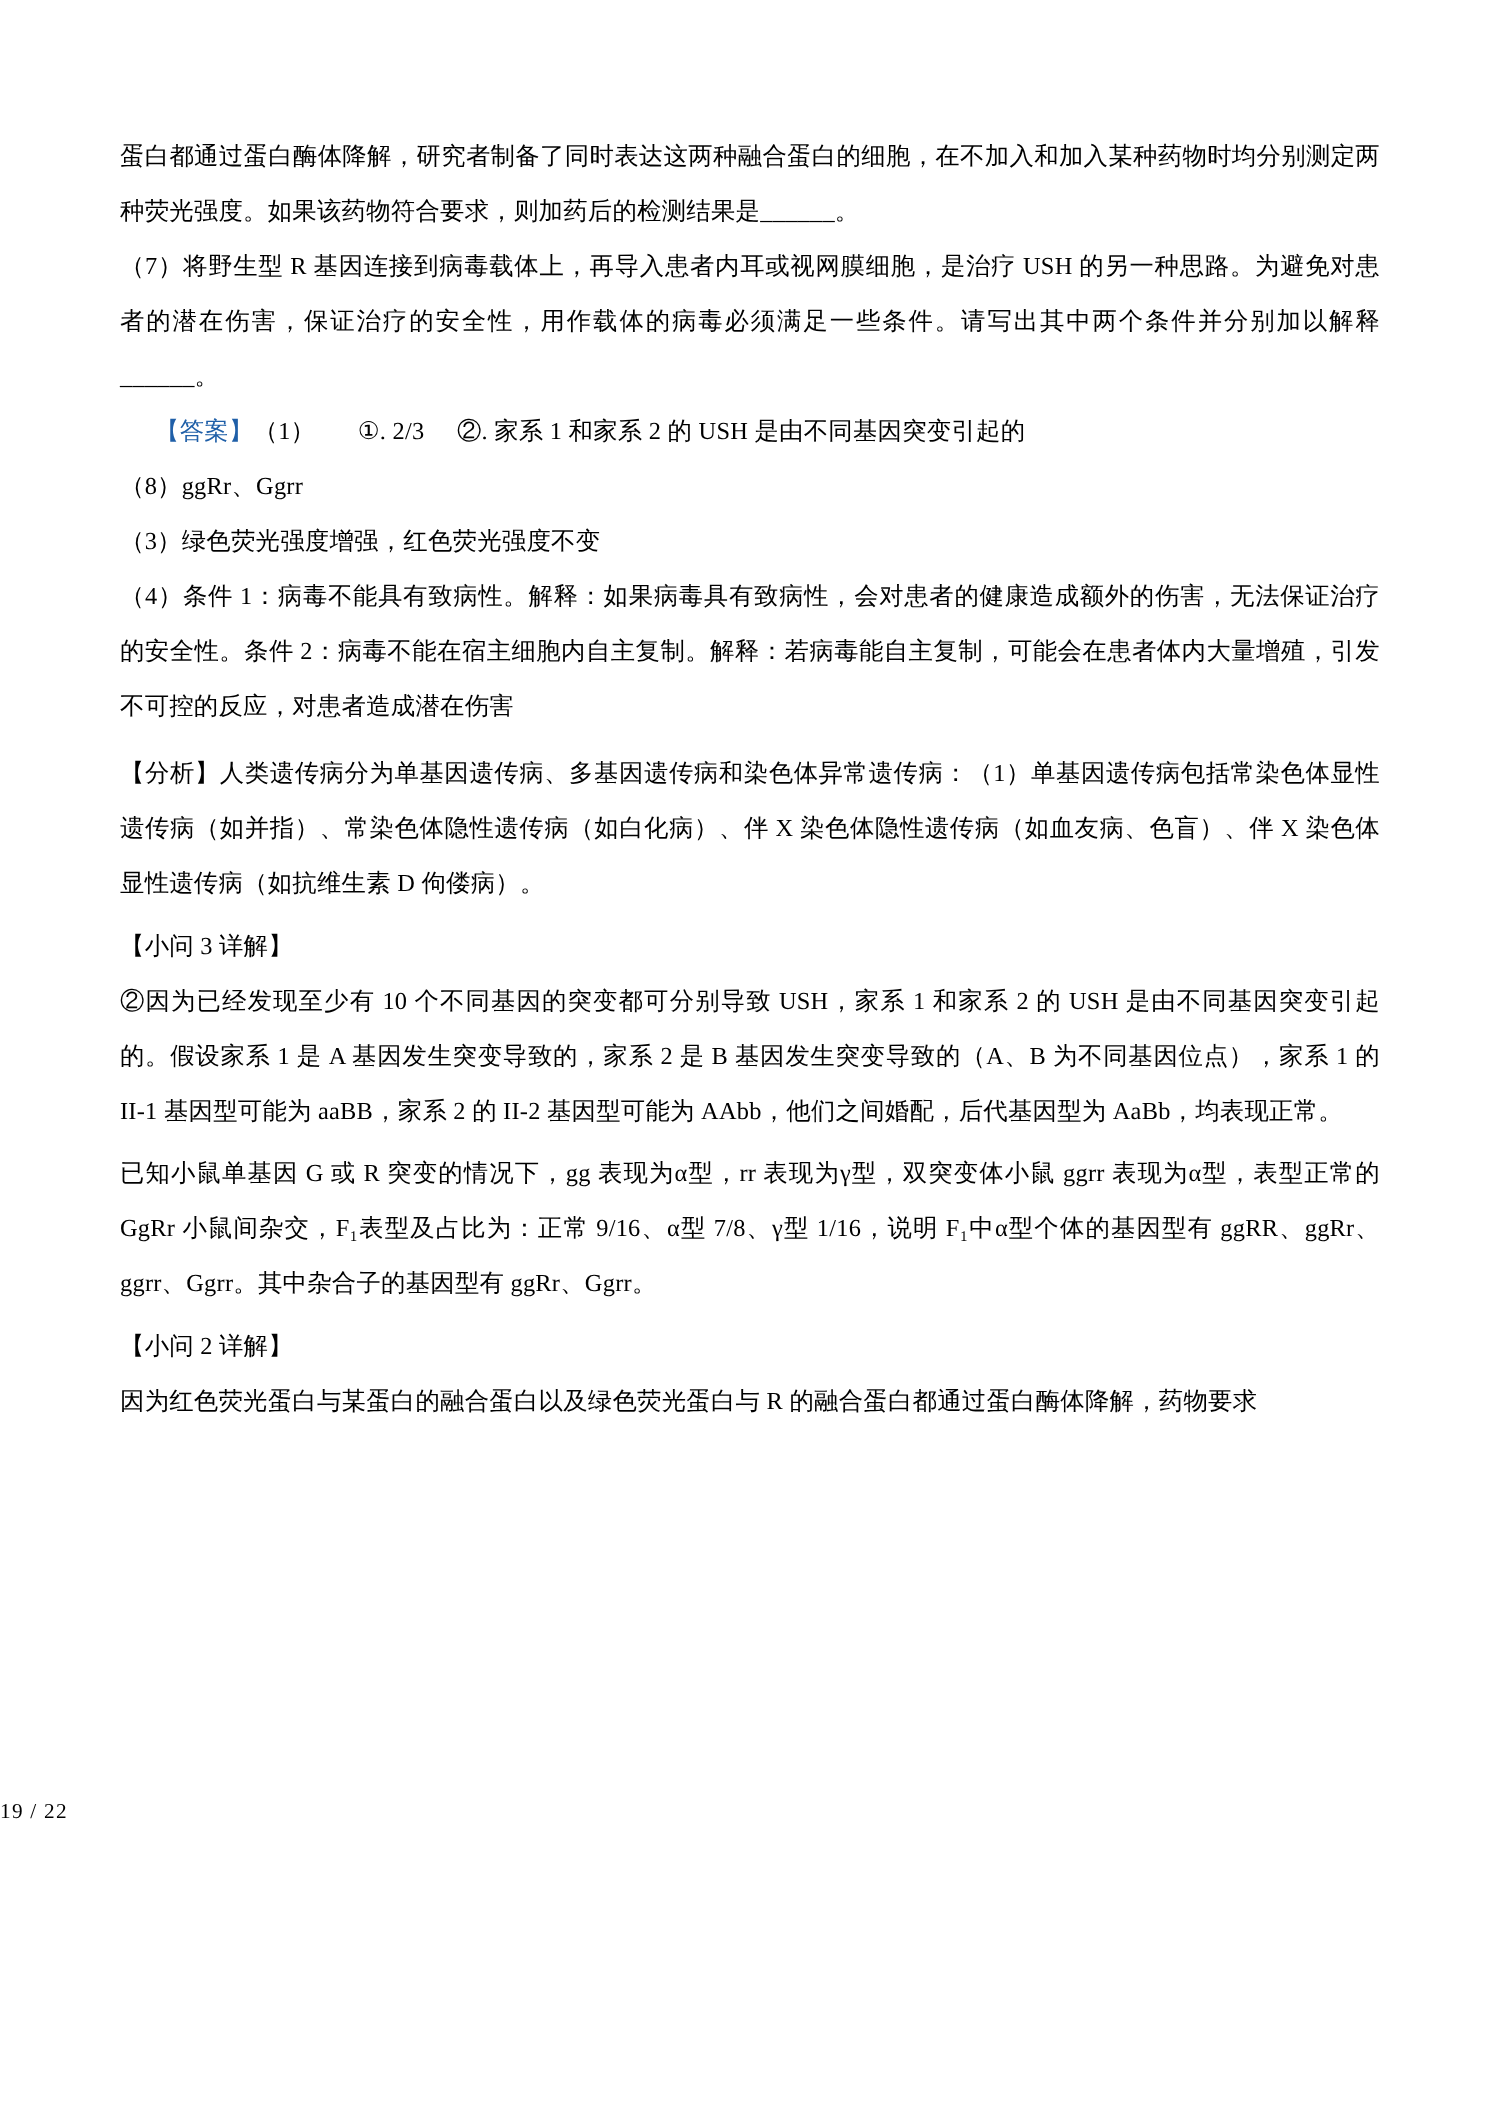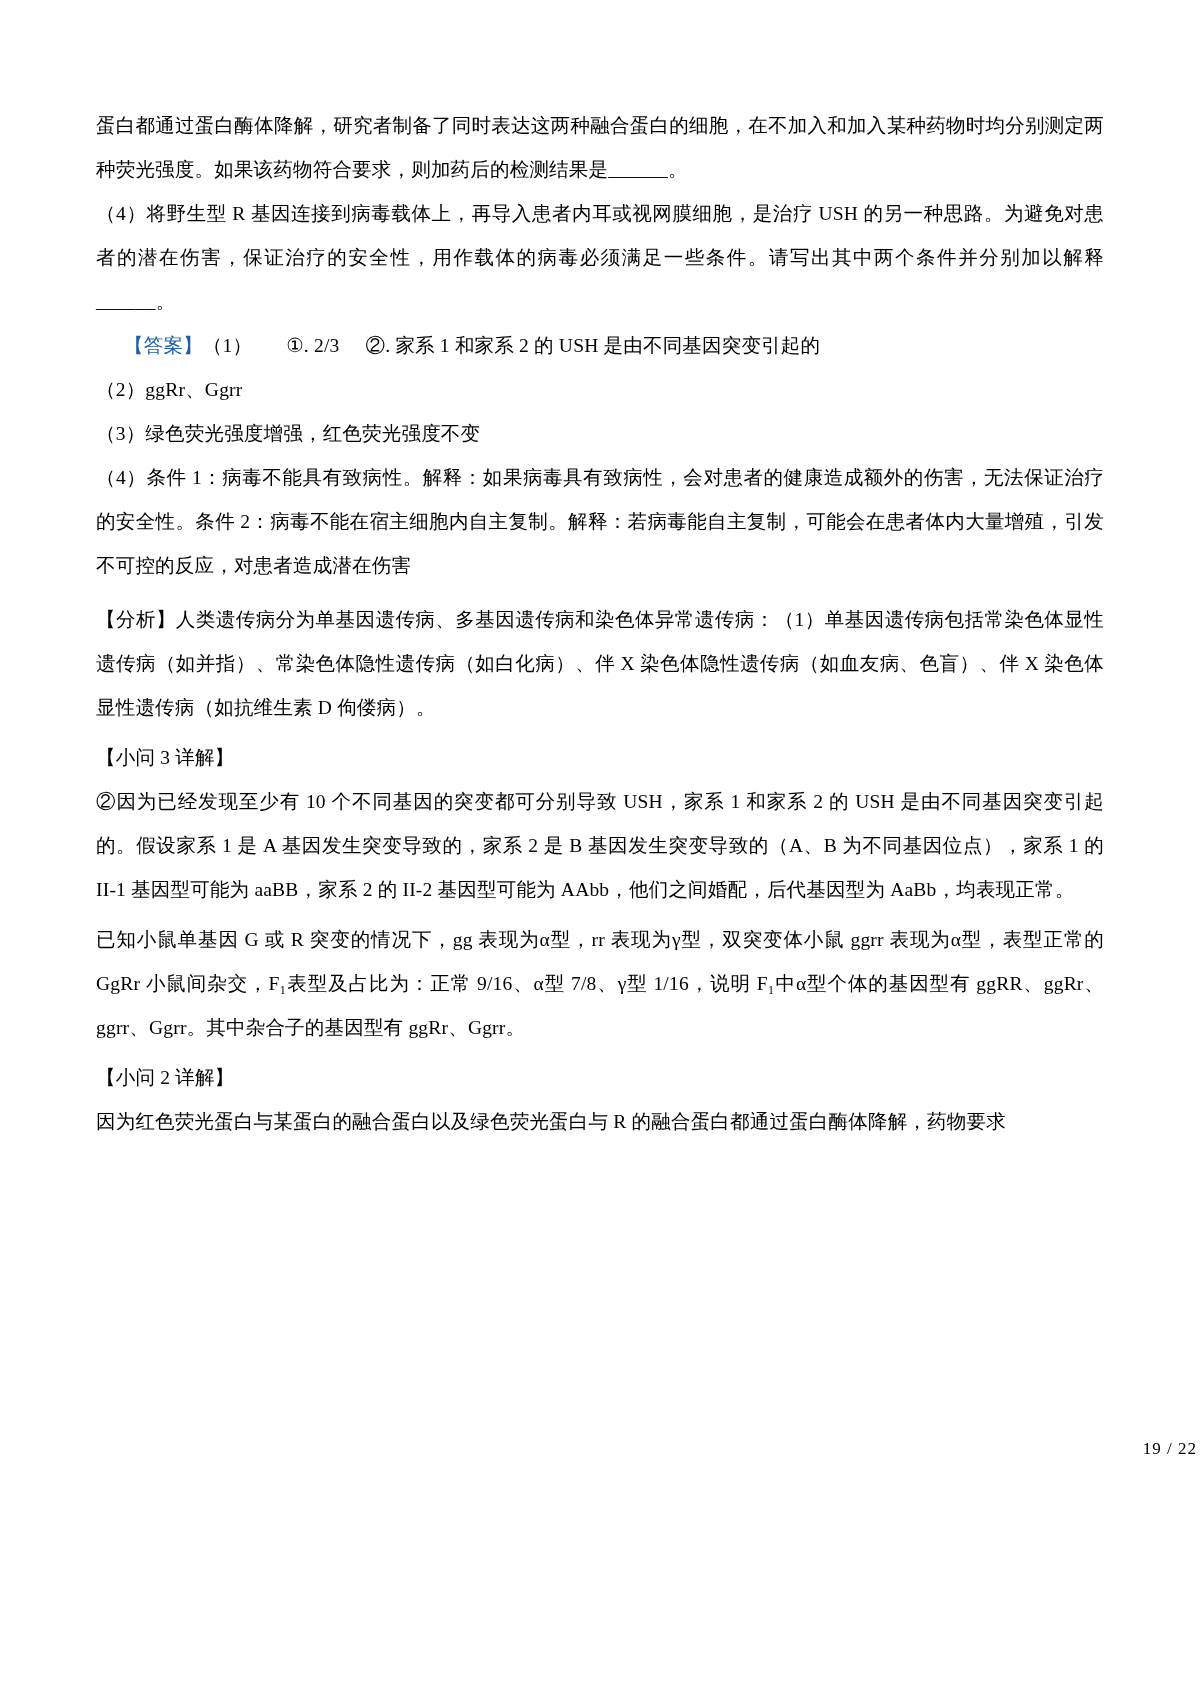--- a/index.html
+++ b/index.html
@@ -32,45 +32,45 @@
     color: #1f5fa8;
     margin-left: 28px;
   }
   .gap {
     height: 10px;
   }
   .spacer-sm { height: 6px; }
   .footer {
     position: absolute;
     left: 0;
-    right: 3px;
+    right: 13px;
     bottom: 54px;
-    text-align: right;
+    text-align: left;
     font-size: 17px;
     font-family: "Liberation Serif", serif;
     color: #000;
     letter-spacing: 1px;
   }
 </style>
 </head>
 <body>
 
 <div class="page">
 
   <div class="body-text">
 
     <p>蛋白都通过蛋白酶体降解，研究者制备了同时表达这两种融合蛋白的细胞，在不加入和加入某种药物时均分别测定两种荧光强度。如果该药物符合要求，则加药后的检测结果是______。</p>
 
-    <p>（4）将野生型 R 基因连接到病毒载体上，再导入患者内耳或视网膜细胞，是治疗 USH 的另一种思路。为避免对患者的潜在伤害，保证治疗的安全性，用作载体的病毒必须满足一些条件。请写出其中两个条件并分别加以解释______。</p>
+    <p>（7）将野生型 R 基因连接到病毒载体上，再导入患者内耳或视网膜细胞，是治疗 USH 的另一种思路。为避免对患者的潜在伤害，保证治疗的安全性，用作载体的病毒必须满足一些条件。请写出其中两个条件并分别加以解释______。</p>
 
     <p>
       <span class="blue-label">【答案】</span><span>（1）</span><span style="display:inline-block;width:34px"></span><span>①. 2/3</span><span style="display:inline-block;width:26px"></span><span>②. 家系 1 和家系 2 的 USH 是由不同基因突变引起的</span>
     </p>
 
-    <p>（2）ggRr、Ggrr</p>
+    <p>（8）ggRr、Ggrr</p>
 
     <p>（3）绿色荧光强度增强，红色荧光强度不变</p>
 
     <p>（4）条件 1：病毒不能具有致病性。解释：如果病毒具有致病性，会对患者的健康造成额外的伤害，无法保证治疗的安全性。条件 2：病毒不能在宿主细胞内自主复制。解释：若病毒能自主复制，可能会在患者体内大量增殖，引发不可控的反应，对患者造成潜在伤害</p>
 
     <div class="gap"></div>
 
 
     <p><span>【分析】</span><span>人类遗传病分为单基因遗传病、多基因遗传病和染色体异常遗传病：（1）单基因遗传病包括常染色体显性遗传病（如并指）、常染色体隐性遗传病（如白化病）、伴 X 染色体隐性遗传病（如血友病、色盲）、伴 X 染色体显性遗传病（如抗维生素 D 佝偻病）。</span></p>
 

